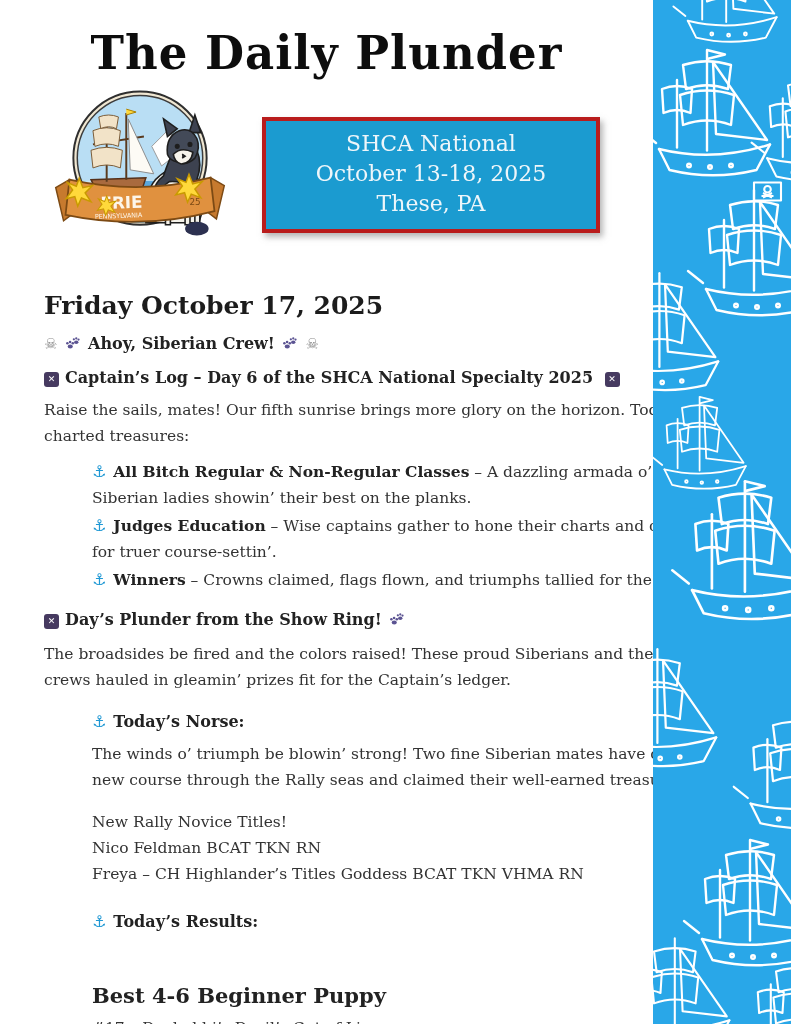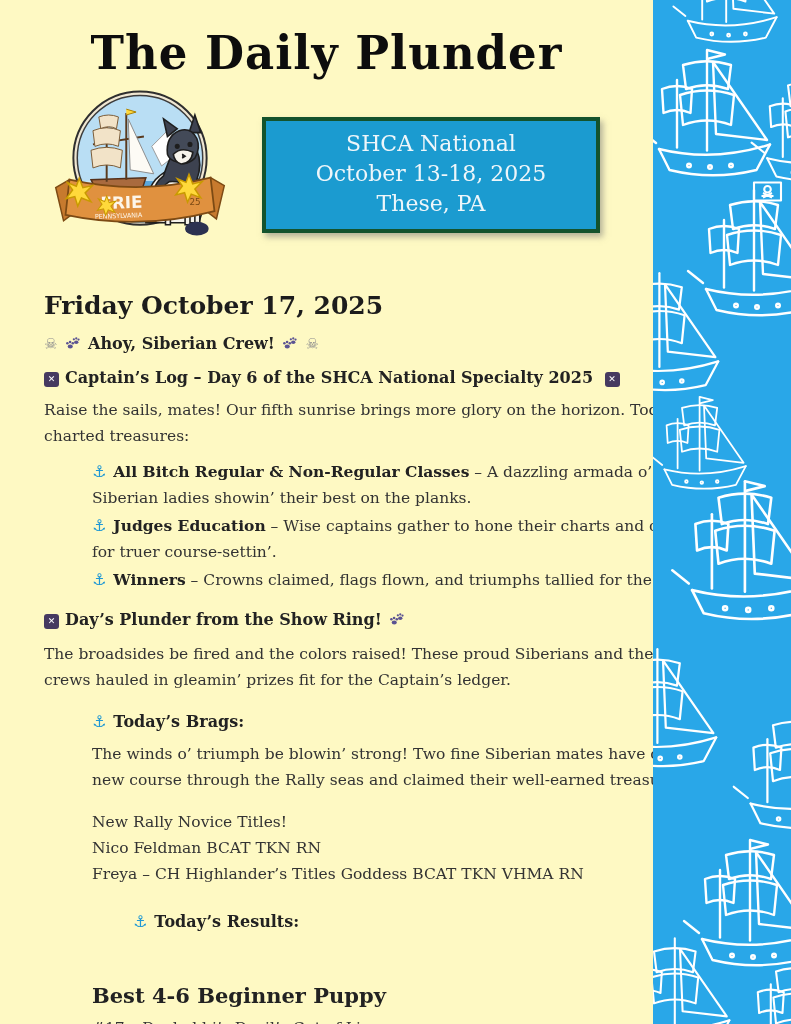--- a/index.html
+++ b/index.html
@@ -1,38 +1,38 @@
 <!DOCTYPE html>
 <html><head>
 <meta charset="utf-8">
 <style>
   * { margin:0; padding:0; box-sizing:border-box; }
   html,body { background:#e9e9e9; }
   .page {
     position:relative; width:791px; height:1024px; margin:0 auto;
-    background:#fef9c3; overflow:hidden;
+    background:#ffffff; overflow:hidden;
     font-family:"DejaVu Serif", serif; color:#333;
   }
   
   .sidebar {
     position:absolute; top:0; right:0; width:138px; height:1024px;
     background:#29a7e8; overflow:hidden;
   }
   
   .masthead-title {
     margin-top:26px; width:653px; text-align:center;
     font-family:"DejaVu Serif", serif; font-weight:700;
     font-size:45px; letter-spacing:1px; color:#0d0d0d;
     transform:scaleY(1.05);
   }
   .header-row { position:relative; height:164px; margin-top:6px; }
   .logo-svg { position:absolute; left:42px; top:0; }
   .banner {
     position:absolute; left:262px; top:32px; width:338px;
-    background:#1b9bd0; border:4px solid #14532d;
+    background:#1b9bd0; border:4px solid #b91c1c;
     box-shadow:3px 4px 6px rgba(110,110,110,0.5);
     text-align:center; color:#eef6fa; padding:8px 0 10px;
   }
   .banner div { font-size:22px; line-height:30px; }
   
   .content { padding:0 48px 0 44px; font-size:15.5px; line-height:26px; }
   .date-h { font-size:25px; font-weight:700; color:#1c1c1c; margin:44px 0 12px; }
   .line-h { font-weight:700; color:#222; font-size:16px; margin:6px 0; }
   .para { margin:2px 0 10px; }
   .indent { margin-left:48px; }
@@ -239,28 +239,28 @@
               <circle cx="15" cy="3.2" r="1.5"></circle>
               <circle cx="18" cy="4.8" r="1.5"></circle>
             </g>
           </svg></span>
     </div>
 
     <p class="para">The broadsides be fired and the colors raised! These proud Siberians and their steadfast crews hauled in gleamin’ prizes fit for the Captain’s ledger.</p>
 
     <div class="indent" style="margin-top:16px;">
       <div class="line-h">
-        <span class="anchor-ic">⚓</span><span>Today’s Brags:</span>
+        <span class="anchor-ic">⚓</span><span>Today’s Norse:</span>
       </div>
       <p class="para">The winds o’ triumph be blowin’ strong! Two fine Siberian mates have charted a new course through the Rally seas and claimed their well-earned treasures!</p>
       <div class="gap-sm"></div>
       <p>New Rally Novice Titles!</p>
       <p>Nico Feldman BCAT TKN RN</p>
       <p>Freya – CH Highlander’s Titles Goddess BCAT TKN VHMA RN</p>
-      <div class="line-h" style="margin-top:22px;margin-left:41px;">
+      <div class="line-h" style="margin-top:22px;">
         <span class="anchor-ic">⚓</span><span>Today’s Results:</span>
       </div>
       <div class="gap-lg"></div>
       <div class="results-h">Best 4-6 Beginner Puppy</div>
       <div class="results-e">#17 – Doxhobbi’s Devil’s Cut of Liyaza</div>
 
     </div>
 
   </div>
 </div>

